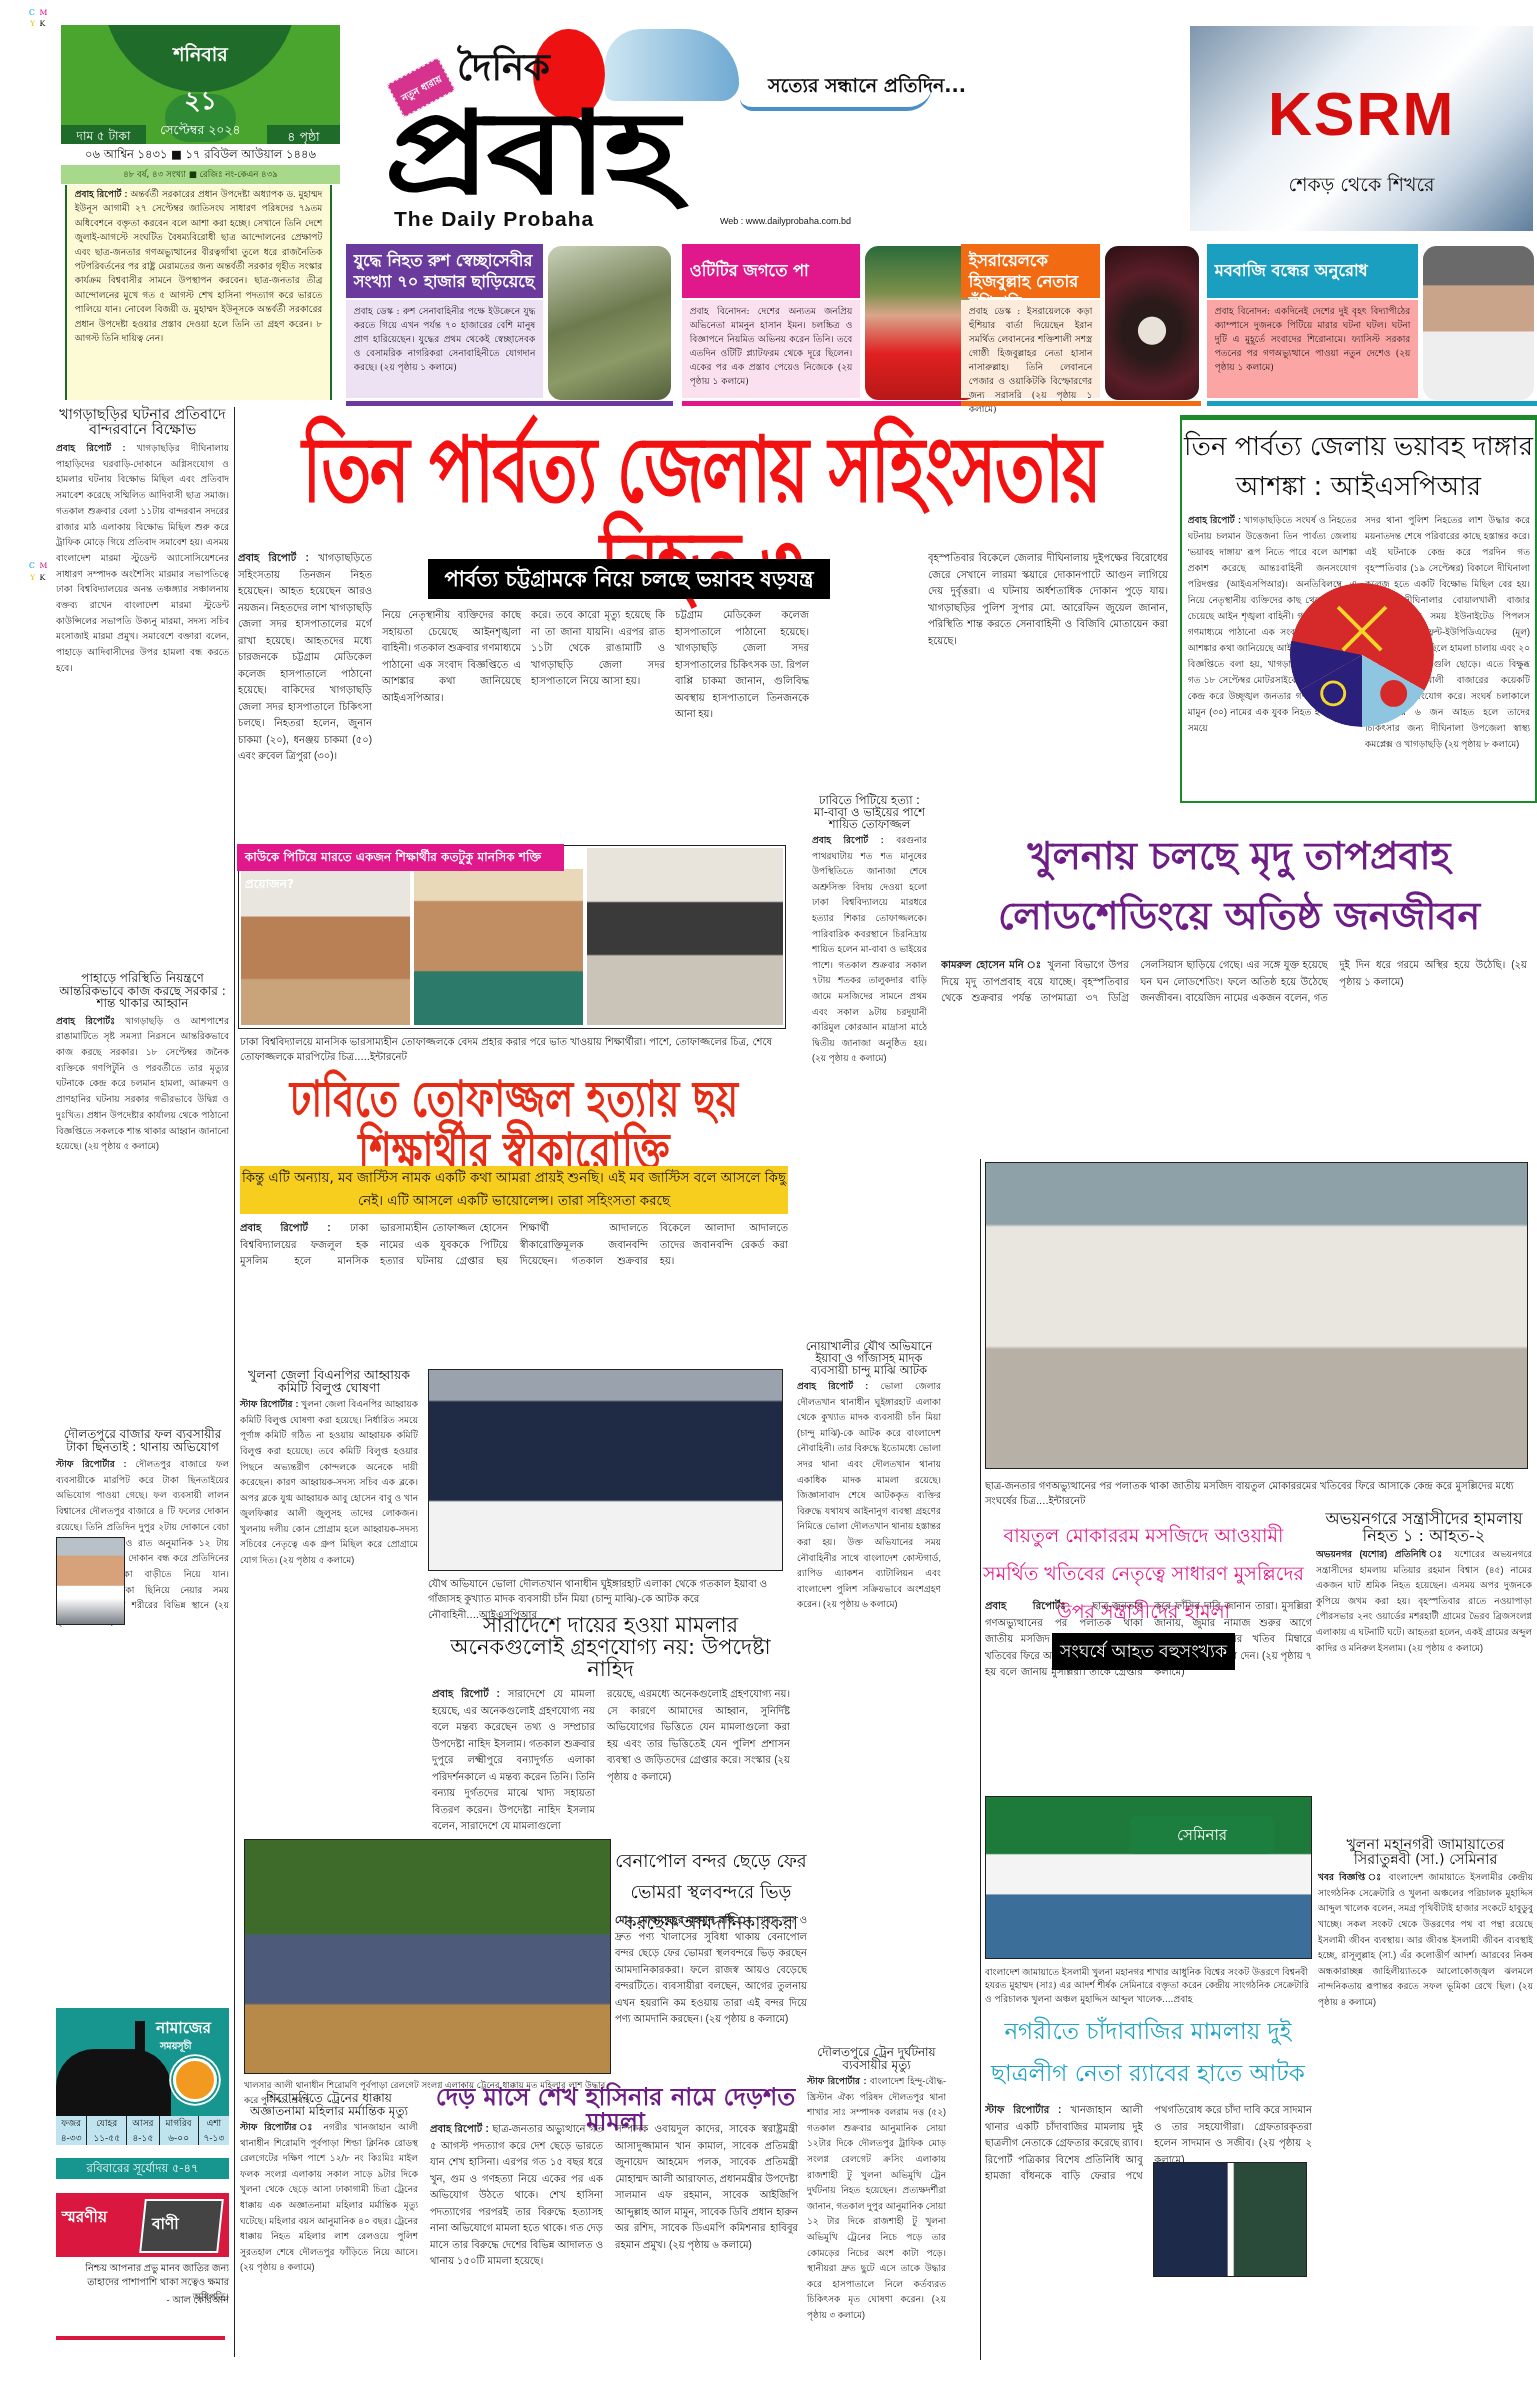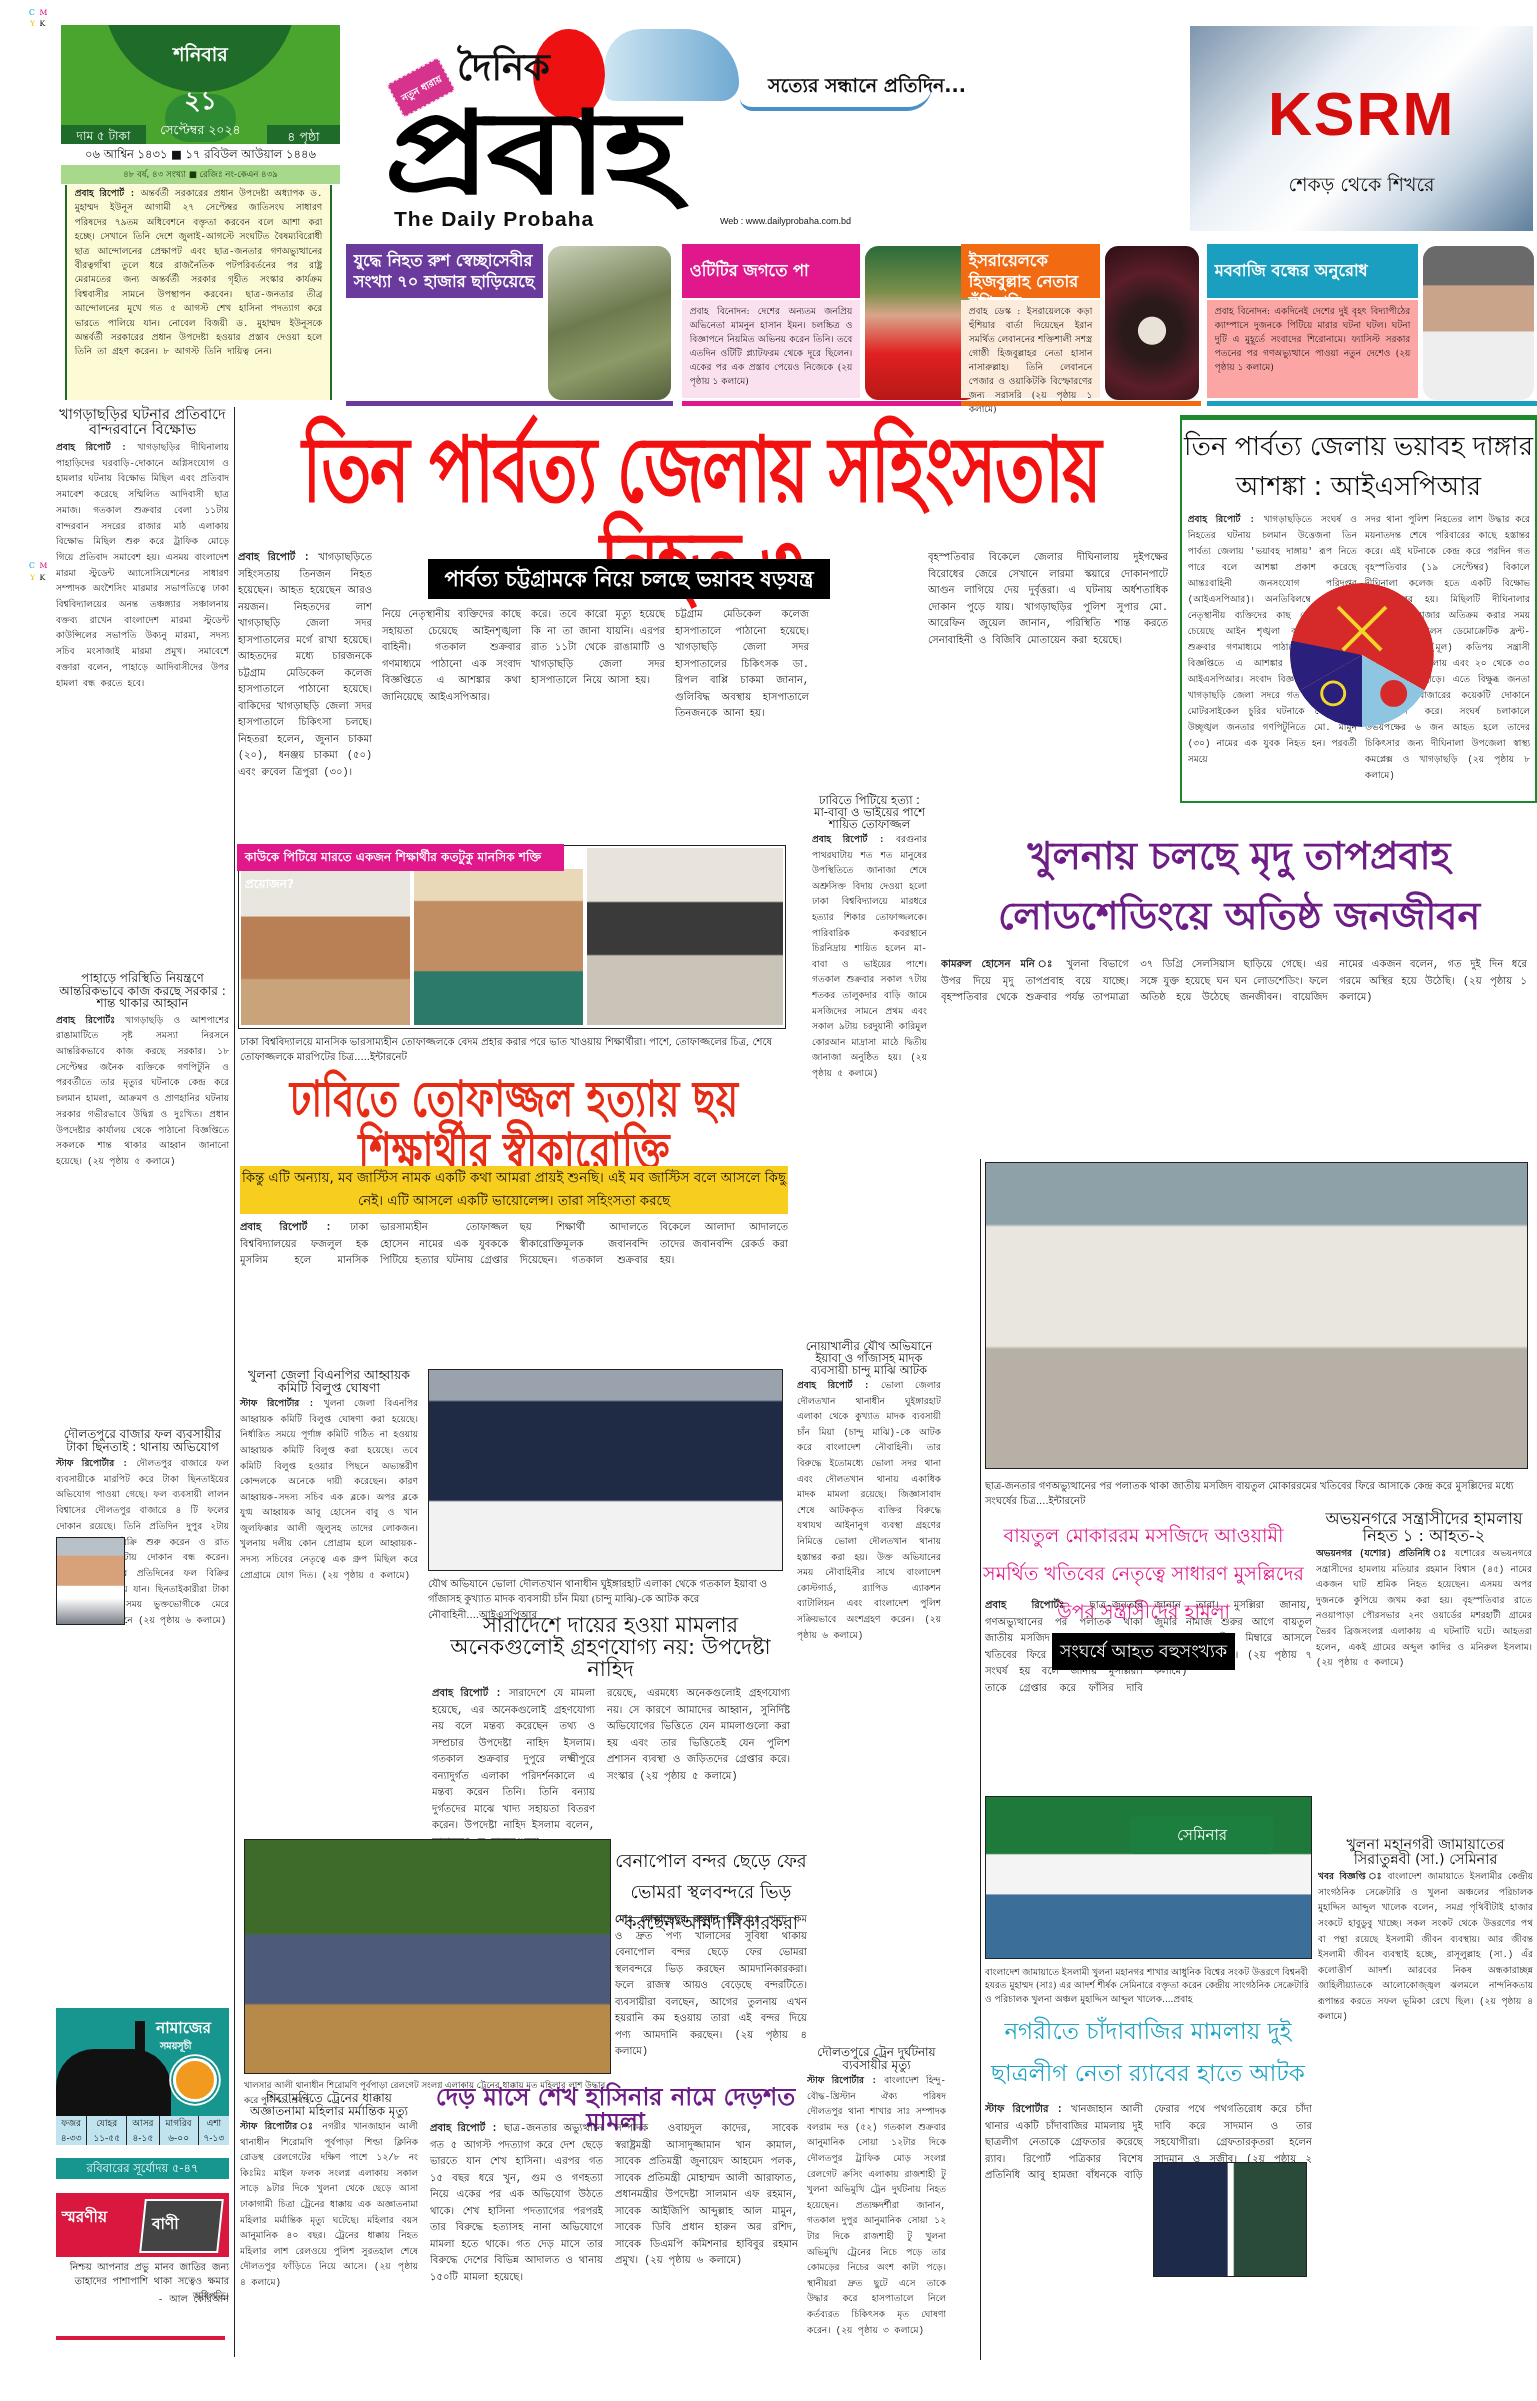--- a/index.html
+++ b/index.html
@@ -1,19 +1,19 @@
 <!DOCTYPE html>
 <html><head>
 <meta charset="utf-8">
 <style>
   * { box-sizing: border-box; margin: 0; padding: 0; }
   html, body { width: 1537px; height: 2402px; background: #ffffff; overflow: hidden; }
   body { position: relative; font-family: "DejaVu Sans", sans-serif; color: #111; }
   .abs { position: absolute; }
-  .body-text { font-family: Liberation Mono, monospace; font-size: 10px; line-height: 16.5px; text-align: justify; color: #222; }
+  .body-text { font-family: Liberation Sans, sans-serif; font-size: 10px; line-height: 16.5px; text-align: justify; color: #222; }
   .body-text b { font-weight: bold; }
   .hl { font-family: "DejaVu Sans", sans-serif; font-weight: bold; text-align: center; line-height: 1.05; }
   .photo { position: absolute; overflow: hidden; border: 1px solid #222; }
   .caption { font-family: "DejaVu Serif", serif; font-size: 10px; line-height: 15.4px; color: #222; }
   .cmyk { position: absolute; width: 23px; height: 23px; font-size: 7.7px; font-family: "DejaVu Serif", serif; }
   .cmyk span { position: absolute; }
   .rule { position: absolute; background: #222; }
 
   
   .date-box { left: 61px; top: 25px; width: 279px; height: 144px; background: #4aa52e; overflow: hidden; }
@@ -129,20 +129,21 @@
   <div class="logo-web">Web : www.dailyprobaha.com.bd</div>
 </div>
 
 <div class="abs ad-box">
   <div class="brand">KSRM</div>
   <div class="tagline">শেকড় থেকে শিখরে</div>
 </div>
 
 <div class="abs teaser" style="left:346px;width:327px;">
   <div class="t-head" style="width:197px;background:#6a3a9c;">যুদ্ধে নিহত রুশ স্বেচ্ছাসেবীর সংখ্যা ৭০ হাজার ছাড়িয়েছে</div>
+  <div class="t-body" style="width:197px;height:98px;background:#ece2f4;">প্রবাহ ডেস্ক : রুশ সেনাবাহিনীর পক্ষে ইউক্রেনে যুদ্ধ করতে গিয়ে এখন পর্যন্ত ৭০ হাজারের বেশি মানুষ প্রাণ হারিয়েছেন। যুদ্ধের প্রথম থেকেই স্বেচ্ছাসেবক ও বেসামরিক নাগরিকরা সেনাবাহিনীতে যোগদান করছে। (২য় পৃষ্ঠায় ১ কলামে)</div>
   <div class="t-img" style="left:202px;width:123px;background:linear-gradient(160deg,#c9d0b8,#6d7a4e 45%,#8c9a67 70%,#55603c);"></div>
   <div class="t-bar" style="width:327px;background:#6a3a9c;"></div>
 </div>
 <div class="abs teaser" style="left:682px;width:298px;">
   <div class="t-head" style="width:178px;background:#e0188c;line-height:42px;">ওটিটির জগতে পা রাখলেন ইমন</div>
   <div class="t-body" style="width:178px;height:98px;background:#fbe1ef;">প্রবাহ বিনোদন: দেশের অন্যতম জনপ্রিয় অভিনেতা মামনুন হাসান ইমন। চলচ্চিত্র ও বিজ্ঞাপনে নিয়মিত অভিনয় করেন তিনি। তবে এতদিন ওটিটি প্ল্যাটফরম থেকে দূরে ছিলেন। একের পর এক প্রস্তাব পেয়েও নিজেকে (২য় পৃষ্ঠায় ১ কলামে)</div>
   <div class="t-img" style="left:183px;width:113px;background:linear-gradient(180deg,#2b6b3a 0%,#7a8f4a 30%,#d9a58a 45%,#e02020 70%,#b81818);"></div>
   <div class="t-bar" style="width:298px;background:#e0188c;"></div>
 </div>
 <div class="abs teaser" style="left:961px;width:240px;">

